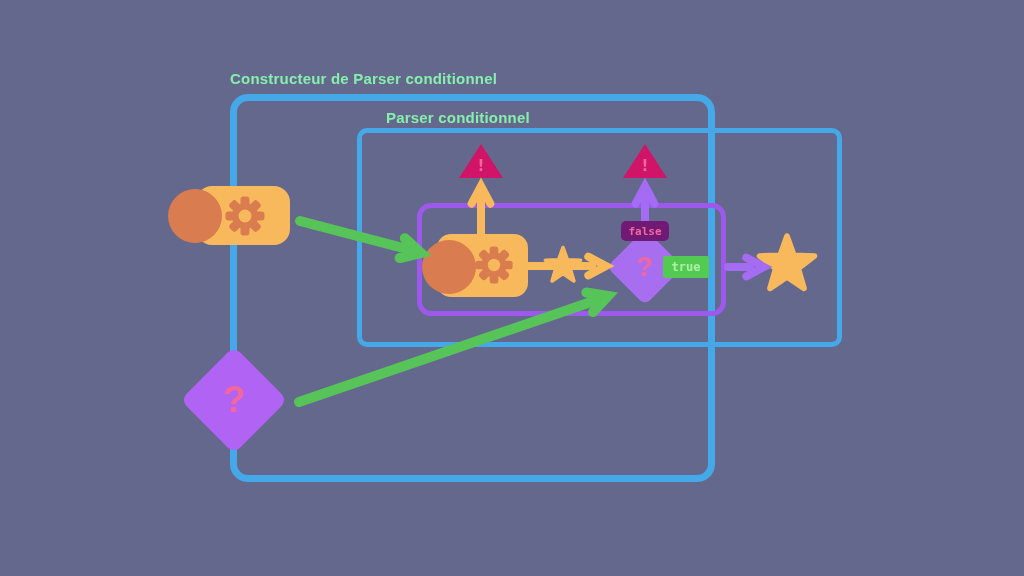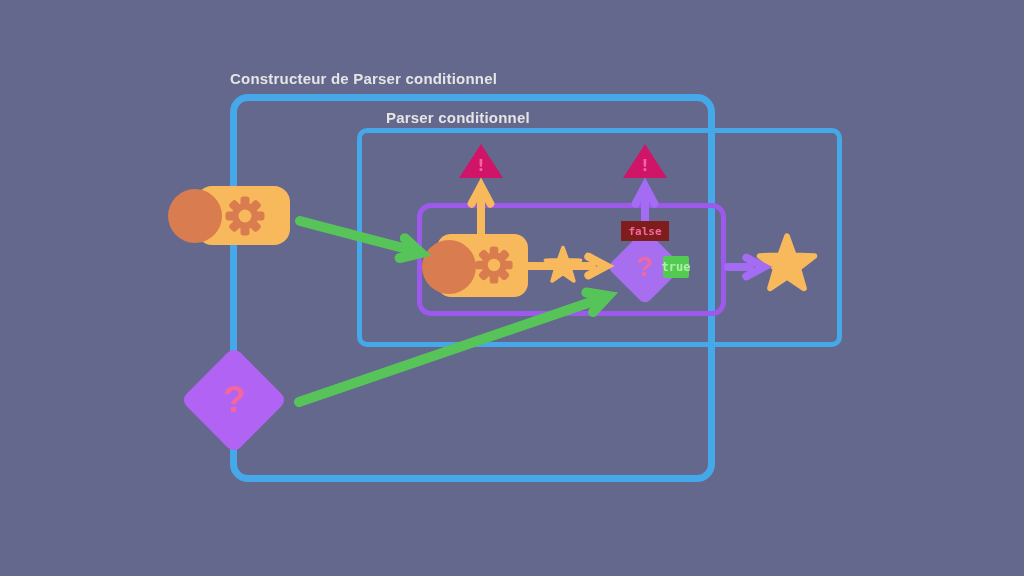--- a/index.html
+++ b/index.html
@@ -17,21 +17,21 @@
   .inner-box{
     left:357px;top:128px;width:485px;height:219px;
     border:5px solid #44A8E9;border-radius:10px;z-index:1;
   }
   .pipeline-box{
     left:417px;top:203px;width:309px;height:113px;
     border:5px solid #9D59EC;border-radius:14px;z-index:2;
   }
   
   .title{
-    position:absolute;color:#e5e5e5;font-weight:bold;font-size:15px;
+    position:absolute;color:#86efac;font-weight:bold;font-size:15px;
     letter-spacing:.2px;white-space:nowrap;z-index:3;
   }
   .outer-title{left:230px;top:70px;}
   .inner-title{left:358px;top:109px;margin-left:28px;}
   
   .parser-unit{position:absolute;z-index:3;}
   .parser-unit .p-rect{position:absolute;background:#F8B95D;}
   .parser-unit .p-circle{position:absolute;background:#D97C4F;border-radius:50%;}
   .parser-unit svg{position:absolute;}
   .left-parser{left:168px;top:186px;width:122px;height:60px;}
@@ -72,25 +72,25 @@
   .arrows{position:absolute;left:0;top:0;width:1024px;height:576px;z-index:4;pointer-events:none;}
   .arrows .green{stroke:#57C45A;stroke-width:10;stroke-linecap:round;fill:none;}
   .arrows .orange{stroke:#F8B95D;stroke-width:8;stroke-linecap:round;fill:none;}
   .arrows .purple{stroke:#A46CF2;stroke-width:8;stroke-linecap:round;fill:none;}
   
   .badge{
     position:absolute;display:flex;align-items:center;justify-content:center;
     font-family:"DejaVu Sans Mono",monospace;font-weight:bold;z-index:5;
   }
   .false-badge{
-    left:621px;top:221px;width:48px;height:20px;border-radius:0;
-    background:#7f1d1d;color:#F4679E;font-size:11px;
+    left:621px;top:221px;width:48px;height:20px;border-radius:5px;
+    background:#701a75;color:#F4679E;font-size:11px;
   }
   .true-badge{
-    left:663px;top:256px;width:26px;height:22px;border-radius:2px;
+    left:663px;top:256px;width:46px;height:22px;border-radius:2px;
     background:#53CB53;color:#AEEFA6;font-size:12px;
   }
   .defs{position:absolute;width:0;height:0;}
 </style>
 </head>
 <body>
 
 <svg class="defs" aria-hidden="true">
   <defs>
     <symbol id="gear" viewBox="-22 -22 44 44">

